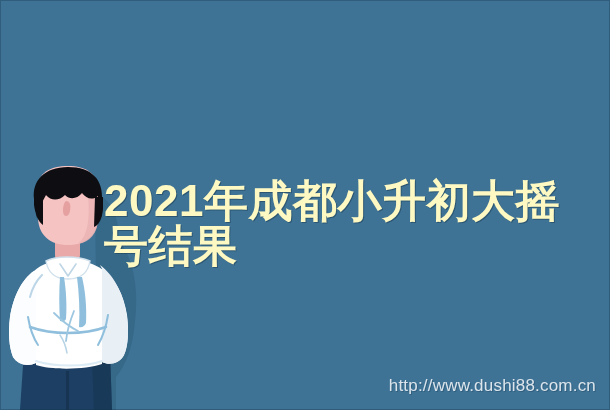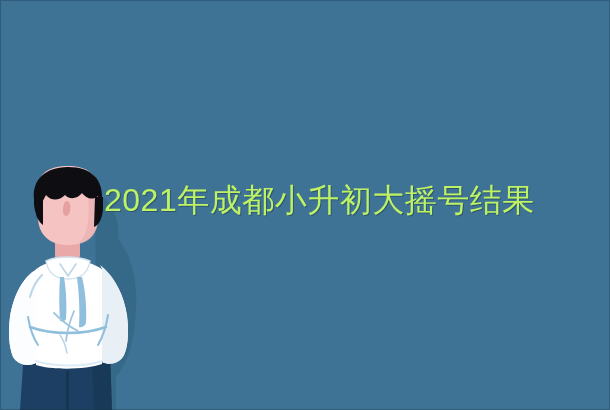--- a/index.html
+++ b/index.html
@@ -28,24 +28,24 @@
     pointer-events: none;
     box-shadow: inset 0 0 0 1px rgba(20, 52, 74, 0.35);
   }
 
   
   .headline {
     position: absolute;
     left: 104px;
     top: 133px;
     width: 460px;
-    color: #bef264;
-    font-size: 32px;
+    color: #fef9c3;
+    font-size: 44px;
     line-height: 45px;
-    font-weight: 400;
+    font-weight: 700;
     letter-spacing: 0.5px;
     text-shadow: 1px 1px 0 rgba(28, 60, 84, 0.55);
     white-space: pre-line;
   }
   .headline-line {
     display: block;
   }
 
   
   .watermark {
@@ -186,15 +186,16 @@
         </g>
 
       </g>
     </svg>
   </div>
 
   <div class="headline">
     <span class="headline-line">2021年成都小升初大摇号结果</span>
   </div>
 
+  <div class="watermark">http://www.dushi88.com.cn</div>
 
   <div class="banner-edge"></div>
 </div>
 
 </body></html>

